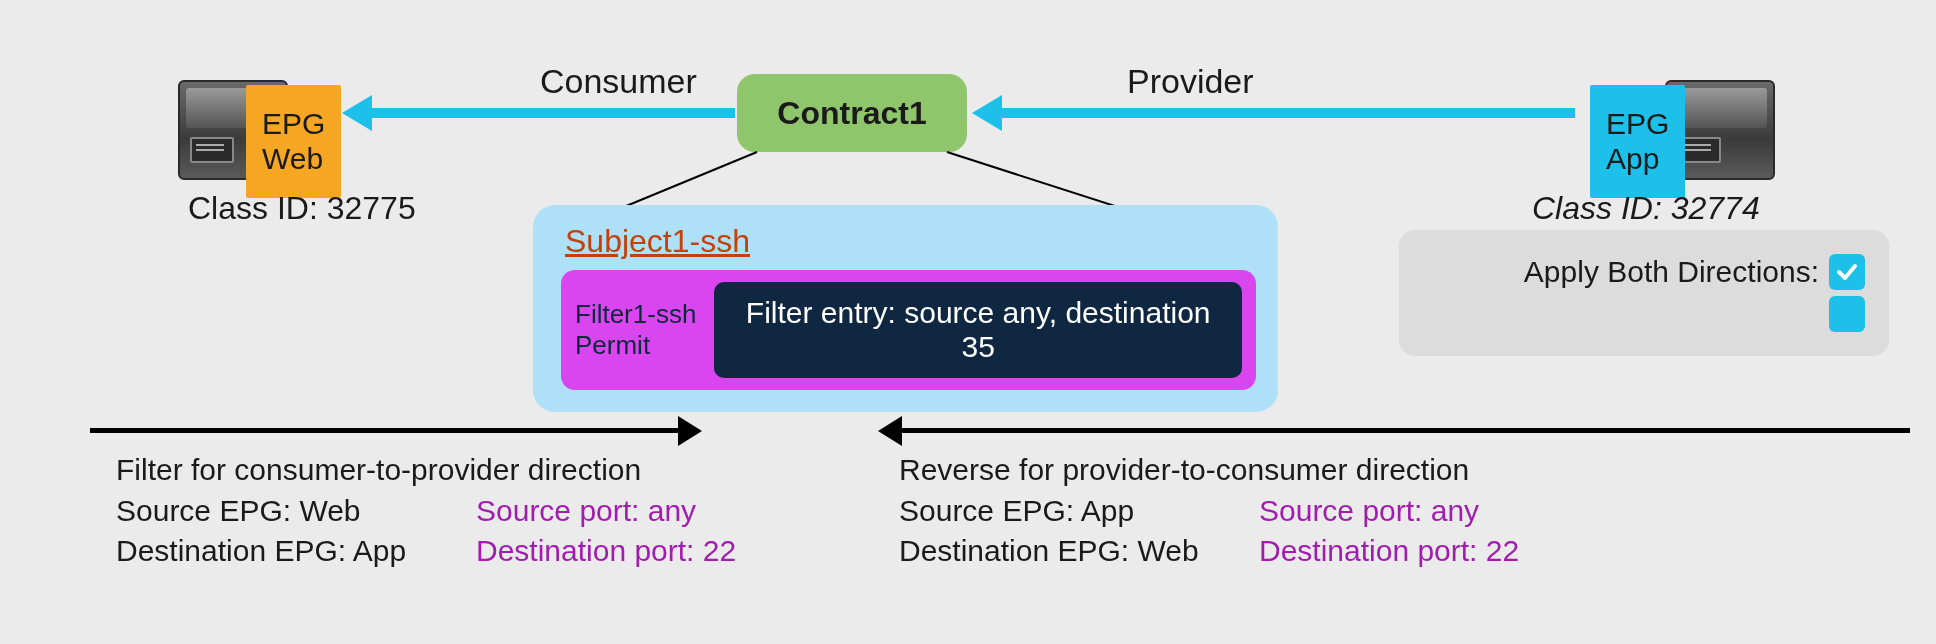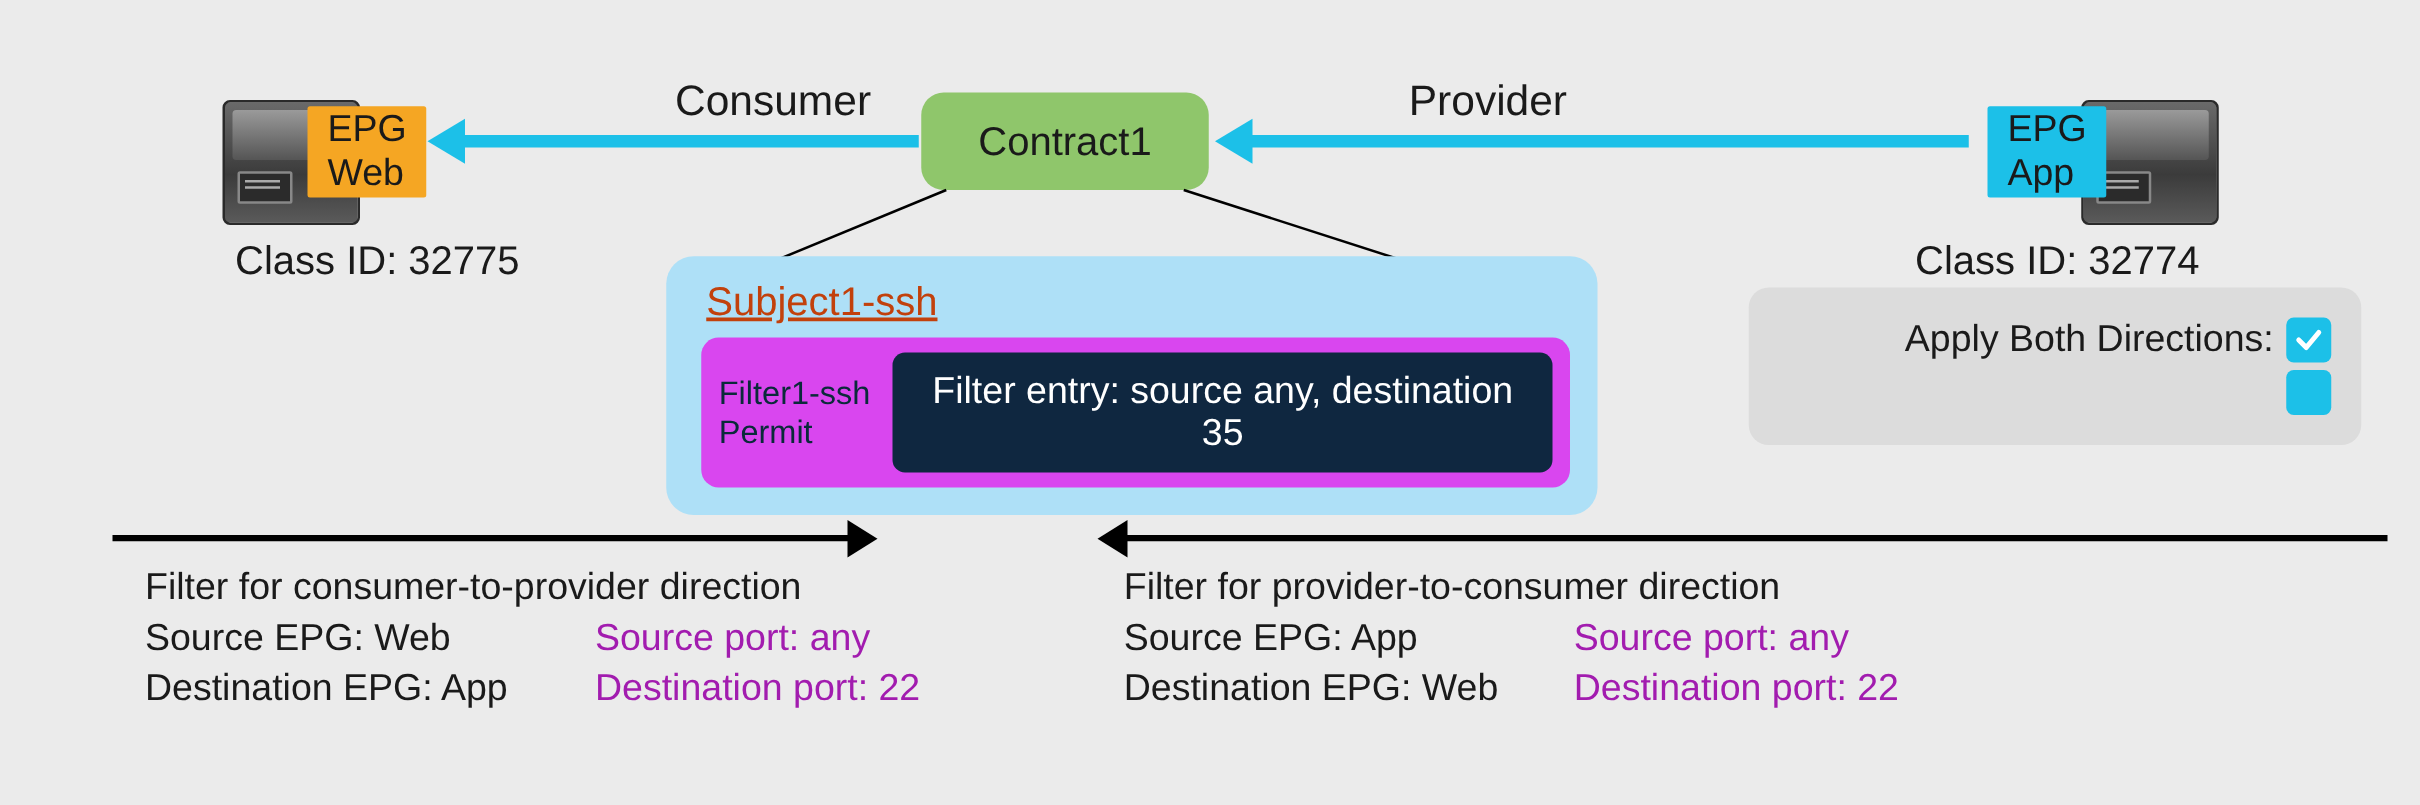--- a/index.html
+++ b/index.html
@@ -41,21 +41,21 @@
   }
   .server-top {
     position:absolute;
     top:6px; left:6px; right:6px; height:40px;
     background: linear-gradient(180deg,#9a9a9a,#555);
     border-radius:3px;
   }
 
   .epg-tag {
     position: absolute;
-    padding: 2px 16px;
+    padding: 22px 16px;
     font-size: 30px;
     color: #1a1a1a;
     border-radius: 2px;
     line-height: 1.15;
   }
   .epg-web { background: #f5a623; }
   .epg-app { background: #1cc0e8; }
 
   .class-id {
     font-size: 32px;
@@ -63,20 +63,21 @@
   }
 
   .contract {
     background: #8fc66b;
     border-radius: 18px;
     font-size: 32px;
     color: #1a1a1a;
     display: flex;
     align-items: center;
     justify-content: center;
+    font-weight: bold;
   }
 
   .rel-label {
     font-size: 34px;
     color: #1a1a1a;
   }
 
   
   .cyan-arrow {
     position: absolute;
@@ -195,21 +196,21 @@
 </div>
 <div class="class-id abs" style="left:148px; top:190px;margin-left:40px;">Class ID: 32775</div>
 
 <div class="server abs" style="left:1665px; top:80px;">
   <div class="server-top"></div>
 </div>
 <div class="epg-tag epg-app abs" style="left:1590px; top:85px;">
   <span style="white-space:pre-line;">EPG
 App</span>
 </div>
-<div class="class-id abs" style="left:1532px; top:190px;">Class ID: 32774</div>
+<div class="class-id abs" style="left:1532px; top:190px;font-style:italic;">Class ID: 32774</div>
 
 <div class="contract abs" style="left:737px; top:74px; width:230px; height:78px;">
   <span>Contract1</span>
 </div>
 
 <div class="cyan-arrow abs" style="left:370px; top:108px; width:365px;">
   <div class="head head-left"></div>
 </div>
 <div class="rel-label abs" style="left:540px; top:62px;">Consumer</div>
 
@@ -261,21 +262,21 @@
     <span class="col1">Source EPG: Web</span>
     <span class="red">Source port: any</span>
   </div>
   <div class="row">
     <span class="col1">Destination EPG: App</span>
     <span class="red">Destination port: 22</span>
   </div>
 </div>
 
 <div class="dir-block abs" style="left:899px; top:450px; width:760px;">
-  <div>Filter for provider-to-consumer direction</div>
+  <div>Reverse for provider-to-consumer direction</div>
   <div class="row">
     <span class="col1">Source EPG: App</span>
     <span class="red">Source port: any</span>
   </div>
   <div class="row">
     <span class="col1">Destination EPG: Web</span>
     <span class="red">Destination port: 22</span>
   </div>
 </div>
 

